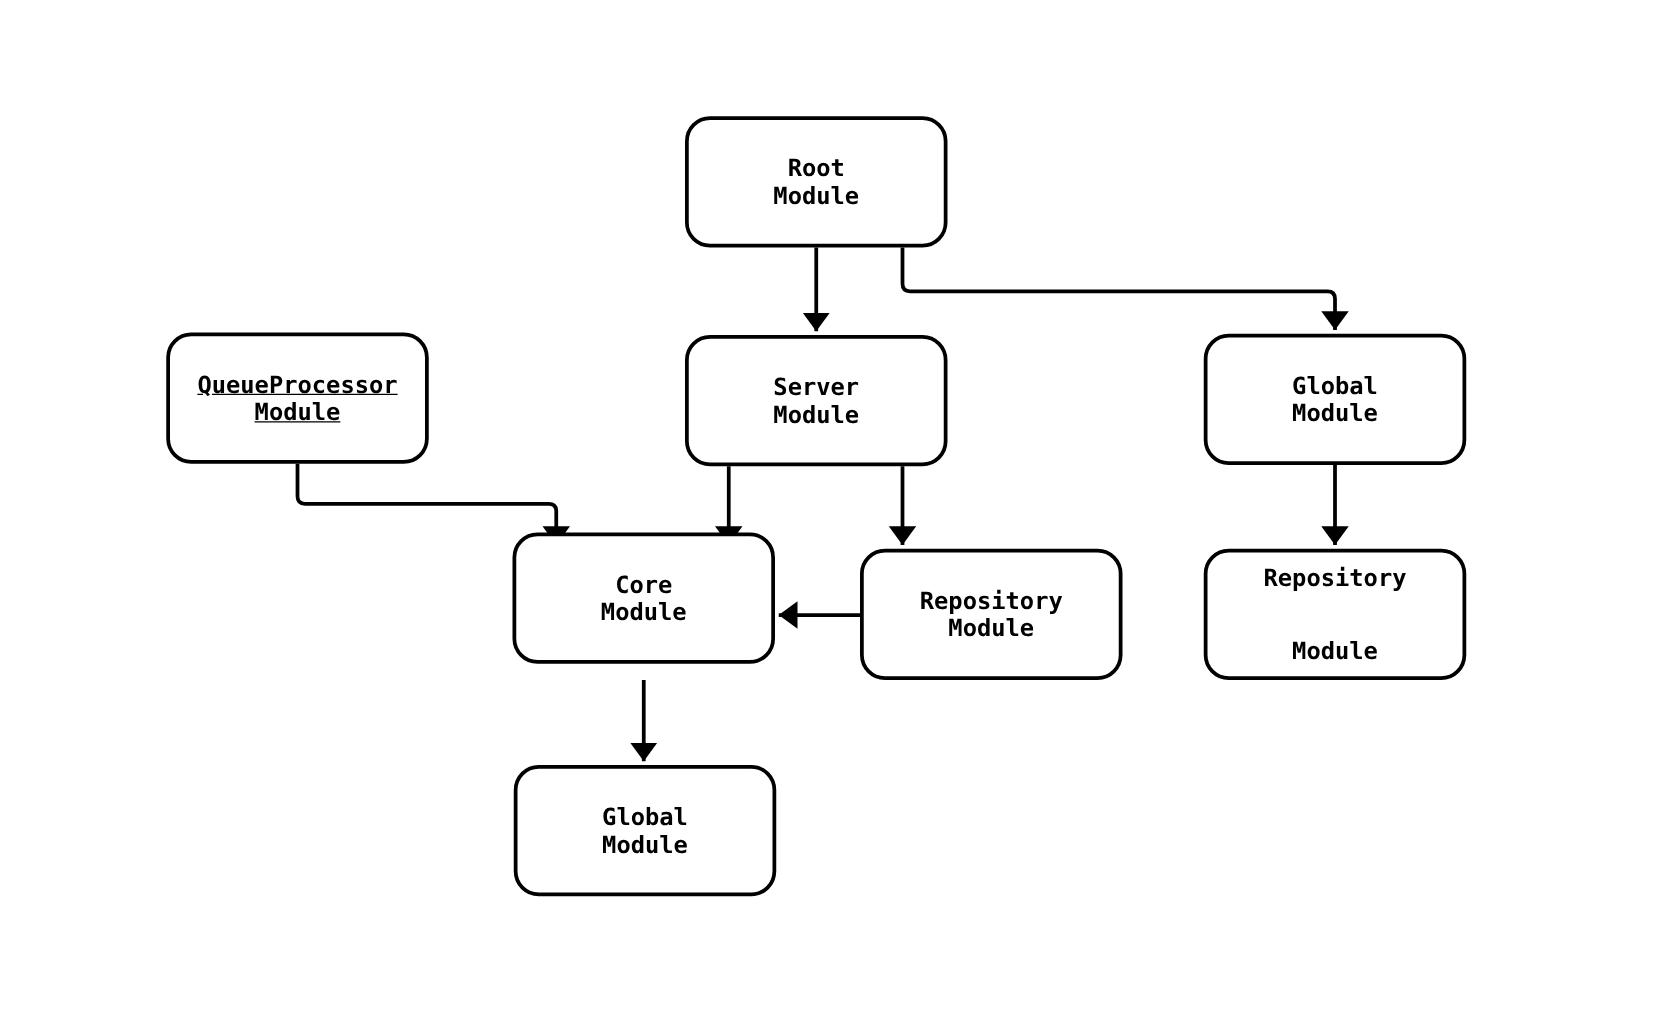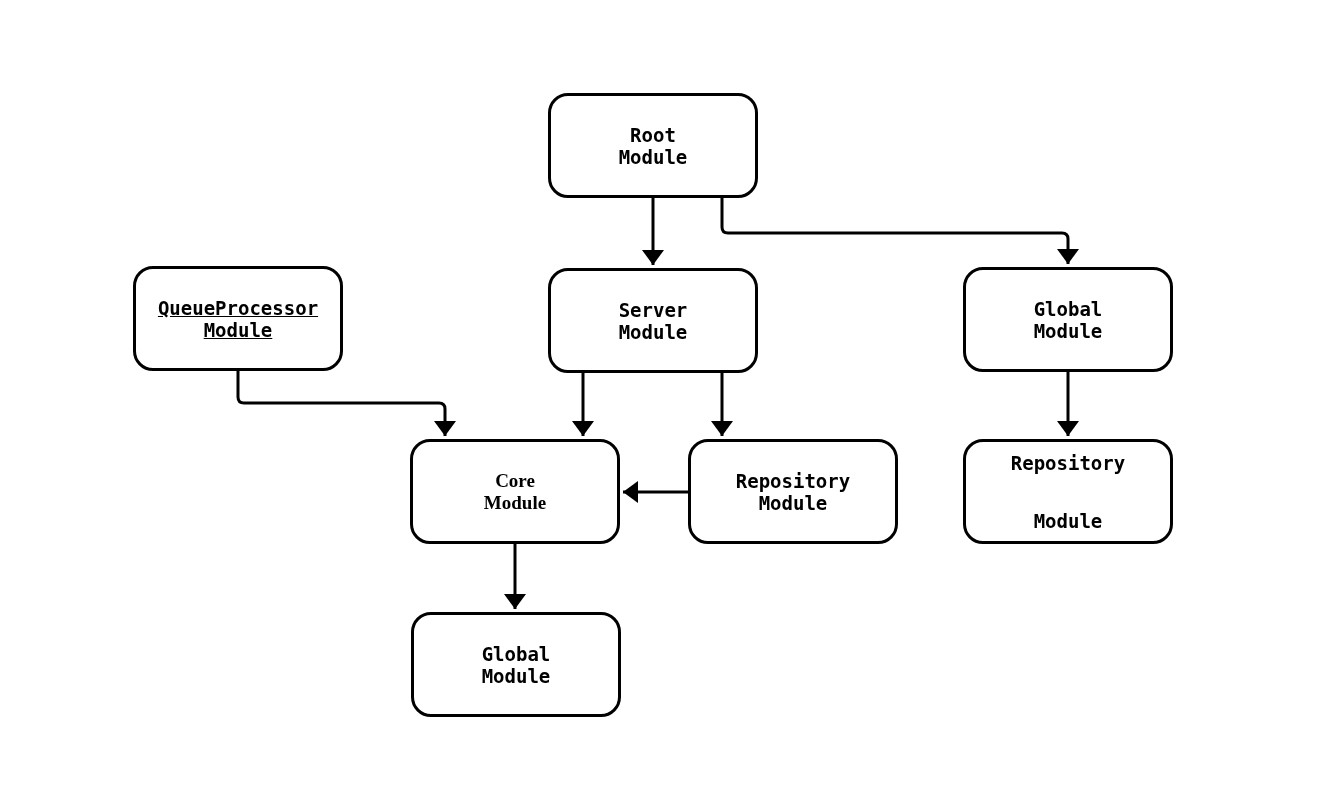--- a/index.html
+++ b/index.html
@@ -39,21 +39,21 @@
     font-size: 19px;
     line-height: 22px;
     color: #000000;
   }
   .node span { display: block; }
   
   #node-root        { left: 548px; top:  93px; }
   #node-qp          { left: 133px; top: 266px; text-decoration: underline; }
   #node-server      { left: 548px; top: 268px; }
   #node-global      { left: 963px; top: 267px; }
-  #node-core        { left: 410px; top: 439px; font-family: Liberation Serif, serif; }
+  #node-core        { left: 410px; top: 426px; }
   #node-endpoints   { left: 688px; top: 439px; }
   #node-repository  { left: 963px; top: 439px; gap: 36px; }
   #node-queue       { left: 411px; top: 612px; }
   .edge {
     fill: none;
     stroke: #000000;
     stroke-width: 3px;
   }
 </style>
 </head>

